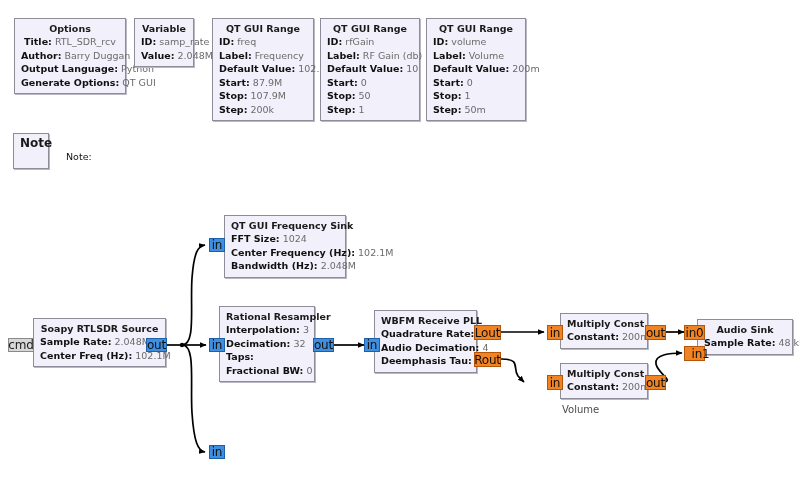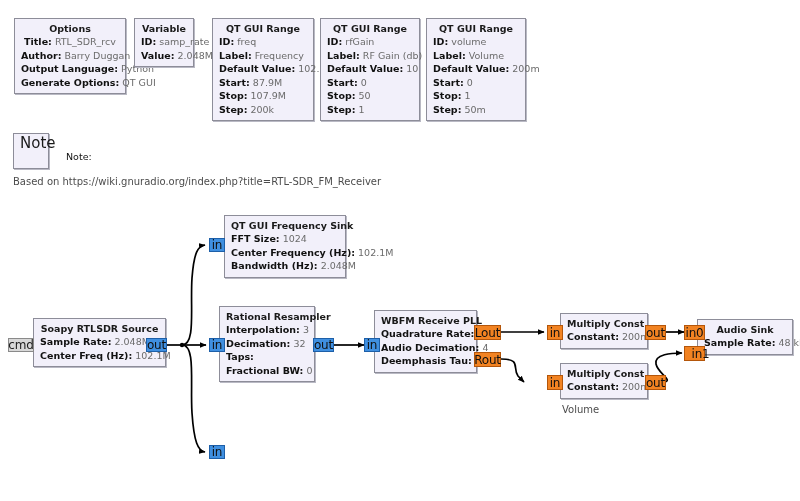--- a/index.html
+++ b/index.html
@@ -97,22 +97,22 @@
   .note-blk {
     position: absolute;
     background: #f2f0fa;
     border: 1px solid #8d8d99;
     box-shadow: 1px 1px 0 0 #b9b9c4;
     box-sizing: border-box;
     z-index: 3;
     padding: 3px 6px 4px 6px;
   }
   .note-blk .title {
-    font-weight: normal;
-    font-size: 15px;
+    font-weight: bold;
+    font-size: 12px;
     color: #1a1a1a;
     line-height: 13px;
     text-align: center;
   }
   .note-blk .row {
     font-size: 9.5px;
     line-height: 13.5px;
     color: #111;
     font-weight: normal;
     padding-left: 46px;
@@ -195,21 +195,20 @@
     <div class="row"><span class="k">Start:</span> <span>0</span></div>
     <div class="row"><span class="k">Stop:</span> <span>1</span></div>
     <div class="row"><span class="k">Step:</span> <span>50m</span></div>
   </div>
 
   <div class="note-blk" style="left:13px; top:125px; width:36px;">
     <div class="title">Note</div>
     <div class="row">Note:</div>
   </div>
 
-  <div class="freetext" style="left:13px; top:168px;">Based on https://wiki.gnuradio.org/index.php?title=RTL-SDR_FM_Receiver</div>
 
   <div class="blk" style="left:224px; top:207px; width:122px;">
     <div class="title">QT GUI Frequency Sink</div>
     <div class="row"><span class="k">FFT Size:</span> <span>1024</span></div>
     <div class="row"><span class="k">Center Frequency (Hz):</span> <span>102.1M</span></div>
     <div class="row"><span class="k">Bandwidth (Hz):</span> <span>2.048M</span></div>
   </div>
   <div class="port blue" style="left:209px; top:230px; width:16px; height:14px;">in</div>
 
   <div class="blk center" style="left:33px; top:310px; width:133px;">

